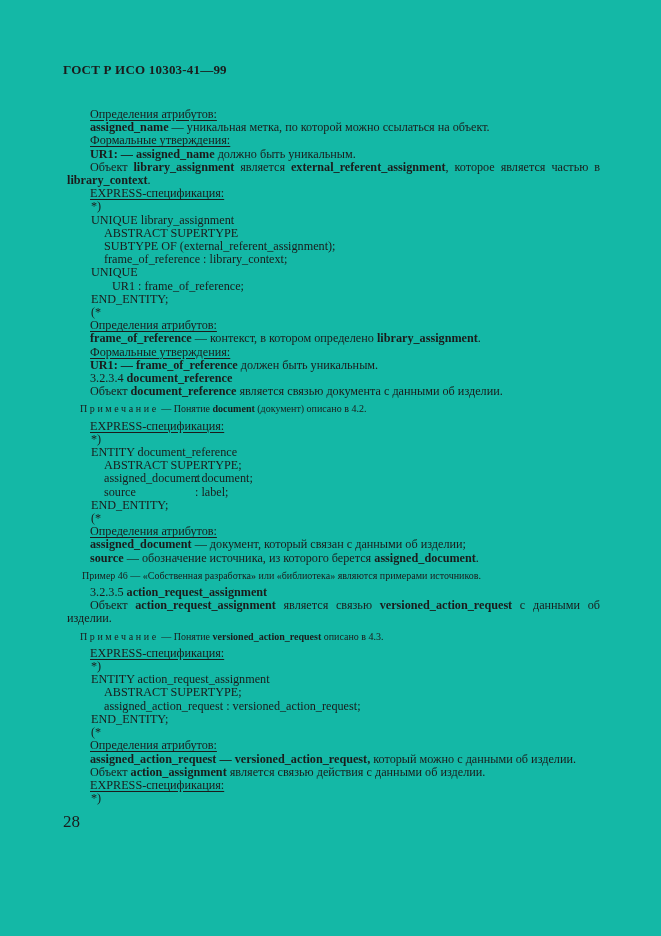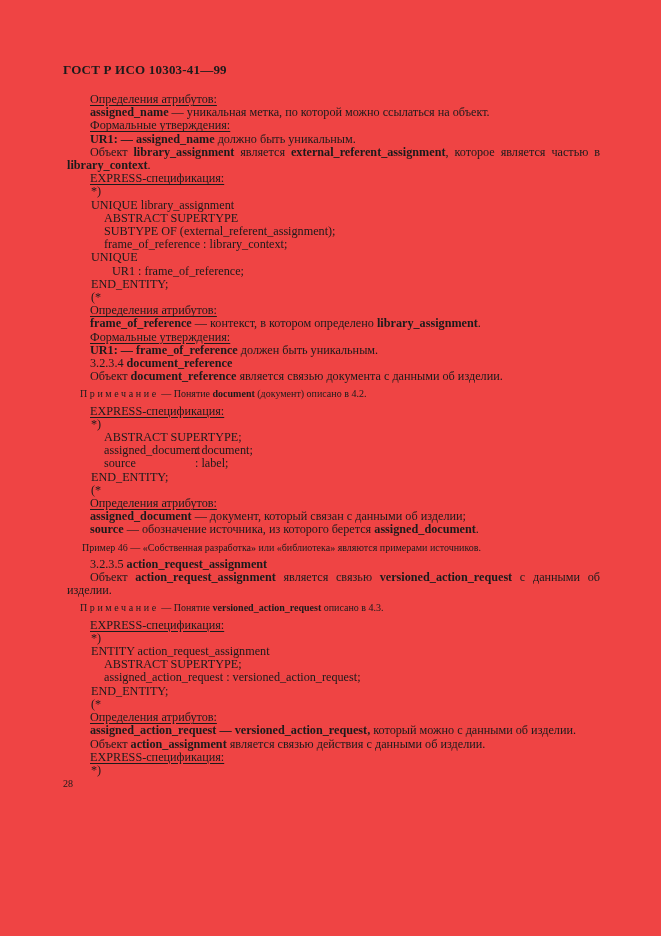--- a/index.html
+++ b/index.html
@@ -1,36 +1,36 @@
 <!DOCTYPE html>
 <html><head>
 <meta charset="utf-8">
 <style>
   * { margin: 0; padding: 0; box-sizing: border-box; }
   html, body { background: #ffffff; }
   .page {
     position: relative;
     width: 661px;
     height: 936px;
-    background: #ef4444;
+    background: #14b8a6;
     color: #1b1b1b;
     font-family: "Liberation Serif", "DejaVu Serif", serif;
     font-size: 12.2px;
     line-height: 13.2px;
     padding: 62px 61px 0 63px;
     overflow: hidden;
   }
   .header {
     font-weight: bold;
     font-size: 13px;
     line-height: 15px;
     letter-spacing: 0.2px;
   }
   .doc-body {
-    margin-top: 16px;
+    margin-top: 31px;
     width: 537px;
   }
   .line { min-height: 13.2px; }
   .hu, .para, .para-j { padding-left: 27px; }
   .para-j { text-align: justify; text-align-last: justify; }
   .cont { padding-left: 4px; }
   .code  { padding-left: 28px; }
   .code1 { padding-left: 41px; }
   .code2 { padding-left: 49px; }
   .note, .example {
@@ -38,21 +38,22 @@
     line-height: 12.6px;
     margin: 5px 0 3px;
   }
   .note { padding-left: 17px; }
   .example { padding-left: 19px; }
   .b { font-weight: bold; }
   .u { text-decoration: underline; text-underline-offset: 2px; }
   .sp { letter-spacing: 2.6px; }
   .col { display: inline-block; }
   .pagenum {
-    font-size: 10px;
+    margin-top: 10px;
+    font-size: 17px;
   }
 </style>
 </head>
 <body>
 
 <div class="page">
   <div class="header">ГОСТ Р ИСО 10303-41—99</div>
   <div class="doc-body" id="doc-body">
       <div class="line hu"><span class="u">Определения атрибутов:</span></div>
       <div class="line para"><span class="b">assigned_name</span><span> — уникальная метка, по которой можно ссылаться на объект.</span></div>
@@ -72,20 +73,21 @@
       <div class="line code"><span>(*</span></div>
       <div class="line hu"><span class="u">Определения атрибутов:</span></div>
       <div class="line para"><span class="b">frame_of_reference</span><span> — контекст, в котором определено </span><span class="b">library_assignment</span><span>.</span></div>
       <div class="line hu"><span class="u">Формальные утверждения:</span></div>
       <div class="line para"><span class="b">UR1: — frame_of_reference</span><span> должен быть уникальным.</span></div>
       <div class="line para"><span>3.2.3.4 </span><span class="b">document_reference</span></div>
       <div class="line para"><span>Объект </span><span class="b">document_reference</span><span> является связью документа с данными об изделии.</span></div>
       <div class="line note"><span class="sp">Примечание</span><span> — Понятие </span><span class="b">document</span><span> (документ) описано в 4.2.</span></div>
       <div class="line hu"><span class="u">EXPRESS-спецификация:</span></div>
       <div class="line code"><span>*)</span></div>
+      <div class="line code"><span>ENTITY document_reference</span></div>
       <div class="line code1"><span>ABSTRACT SUPERTYPE;</span></div>
       <div class="line code1"><span class="col" style="width: 91px;">assigned_document</span><span>: document;</span></div>
       <div class="line code1"><span class="col" style="width: 91px;">source</span><span>: label;</span></div>
       <div class="line code"><span>END_ENTITY;</span></div>
       <div class="line code"><span>(*</span></div>
       <div class="line hu"><span class="u">Определения атрибутов:</span></div>
       <div class="line para"><span class="b">assigned_document</span><span> — документ, который связан с данными об изделии;</span></div>
       <div class="line para"><span class="b">source</span><span> — обозначение источника, из которого берется </span><span class="b">assigned_document</span><span>.</span></div>
       <div class="line example"><span>Пример 46 — «Собственная разработка» или «библиотека» являются примерами источников.</span></div>
       <div class="line para"><span>3.2.3.5 </span><span class="b">action_request_assignment</span></div>

